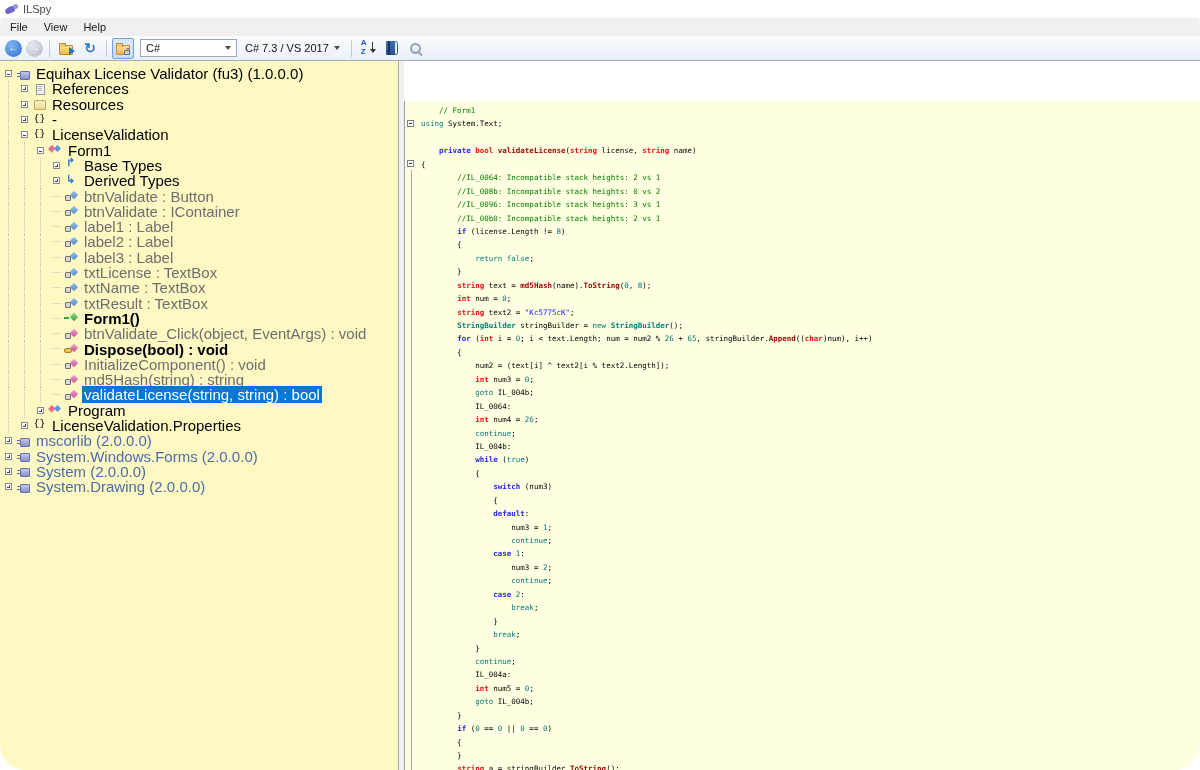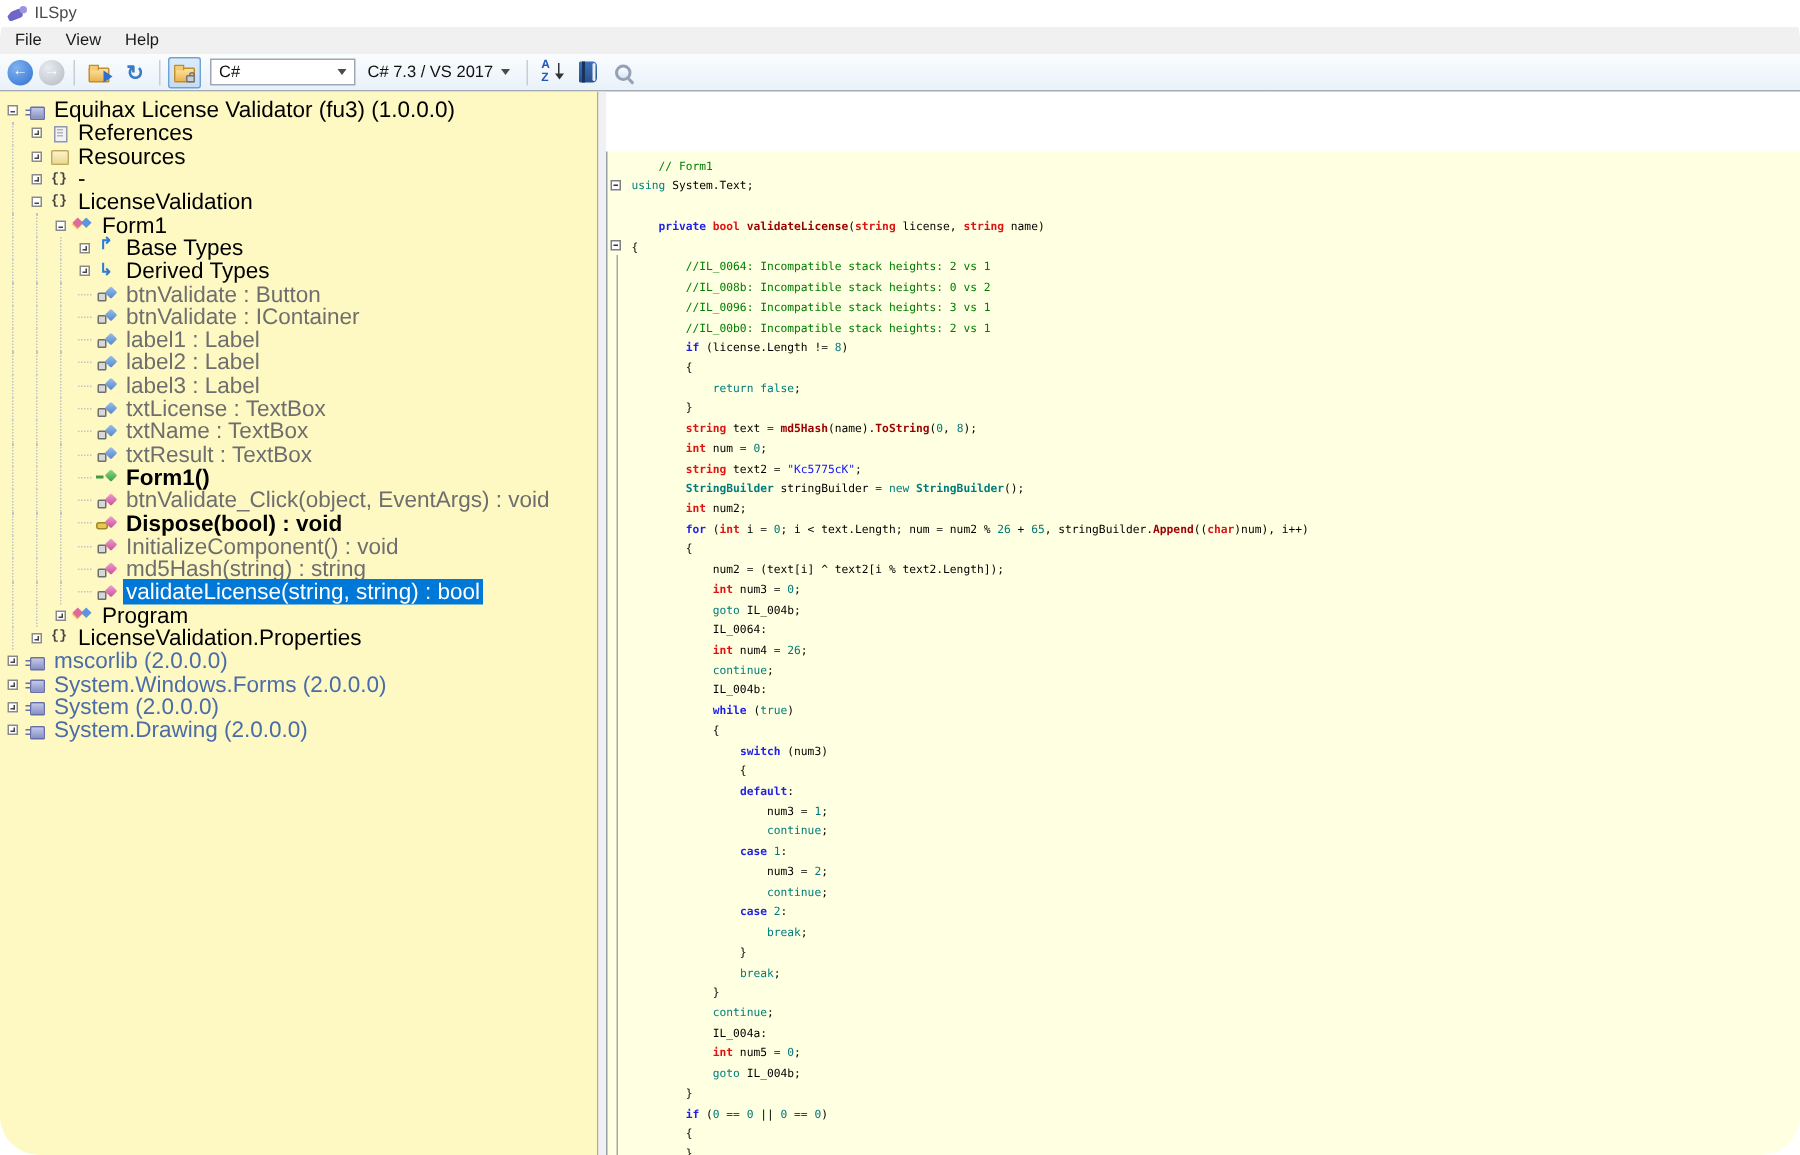--- a/index.html
+++ b/index.html
@@ -413,21 +413,20 @@
           <div class="code-line"><span class="tk-p">        </span><span class="tk-c">//IL_0096: Incompatible stack heights: 3 vs 1</span></div>
           <div class="code-line"><span class="tk-p">        </span><span class="tk-c">//IL_00b0: Incompatible stack heights: 2 vs 1</span></div>
           <div class="code-line"><span class="tk-p">        </span><span class="tk-k">if</span><span class="tk-p"> (license.Length != </span><span class="tk-n">8</span><span class="tk-p">)</span></div>
           <div class="code-line"><span class="tk-p">        {</span></div>
           <div class="code-line"><span class="tk-p">            </span><span class="tk-g">return</span><span class="tk-p"> </span><span class="tk-g">false</span><span class="tk-p">;</span></div>
           <div class="code-line"><span class="tk-p">        }</span></div>
           <div class="code-line"><span class="tk-p">        </span><span class="tk-t">string</span><span class="tk-p"> text = </span><span class="tk-m">md5Hash</span><span class="tk-p">(name).</span><span class="tk-m">ToString</span><span class="tk-p">(</span><span class="tk-n">0</span><span class="tk-p">, </span><span class="tk-n">8</span><span class="tk-p">);</span></div>
           <div class="code-line"><span class="tk-p">        </span><span class="tk-t">int</span><span class="tk-p"> num = </span><span class="tk-n">0</span><span class="tk-p">;</span></div>
           <div class="code-line"><span class="tk-p">        </span><span class="tk-t">string</span><span class="tk-p"> text2 = </span><span class="tk-s">"Kc5775cK"</span><span class="tk-p">;</span></div>
           <div class="code-line"><span class="tk-p">        </span><span class="tk-y">StringBuilder</span><span class="tk-p"> stringBuilder = </span><span class="tk-g">new</span><span class="tk-p"> </span><span class="tk-y">StringBuilder</span><span class="tk-p">();</span></div>
-          <div class="code-line"><span class="tk-p">        </span><span class="tk-t">int</span><span class="tk-p"> num2;</span></div>
           <div class="code-line"><span class="tk-p">        </span><span class="tk-k">for</span><span class="tk-p"> (</span><span class="tk-t">int</span><span class="tk-p"> i = </span><span class="tk-n">0</span><span class="tk-p">; i &lt; text.Length; num = num2 % </span><span class="tk-n">26</span><span class="tk-p"> + </span><span class="tk-n">65</span><span class="tk-p">, stringBuilder.</span><span class="tk-m">Append</span><span class="tk-p">((</span><span class="tk-t">char</span><span class="tk-p">)num), i++)</span></div>
           <div class="code-line"><span class="tk-p">        {</span></div>
           <div class="code-line"><span class="tk-p">            num2 = (text[i] ^ text2[i % text2.Length]);</span></div>
           <div class="code-line"><span class="tk-p">            </span><span class="tk-t">int</span><span class="tk-p"> num3 = </span><span class="tk-n">0</span><span class="tk-p">;</span></div>
           <div class="code-line"><span class="tk-p">            </span><span class="tk-g">goto</span><span class="tk-p"> IL_004b;</span></div>
           <div class="code-line"><span class="tk-p">            IL_0064:</span></div>
           <div class="code-line"><span class="tk-p">            </span><span class="tk-t">int</span><span class="tk-p"> num4 = </span><span class="tk-n">26</span><span class="tk-p">;</span></div>
           <div class="code-line"><span class="tk-p">            </span><span class="tk-g">continue</span><span class="tk-p">;</span></div>
           <div class="code-line"><span class="tk-p">            IL_004b:</span></div>
           <div class="code-line"><span class="tk-p">            </span><span class="tk-k">while</span><span class="tk-p"> (</span><span class="tk-g">true</span><span class="tk-p">)</span></div>

